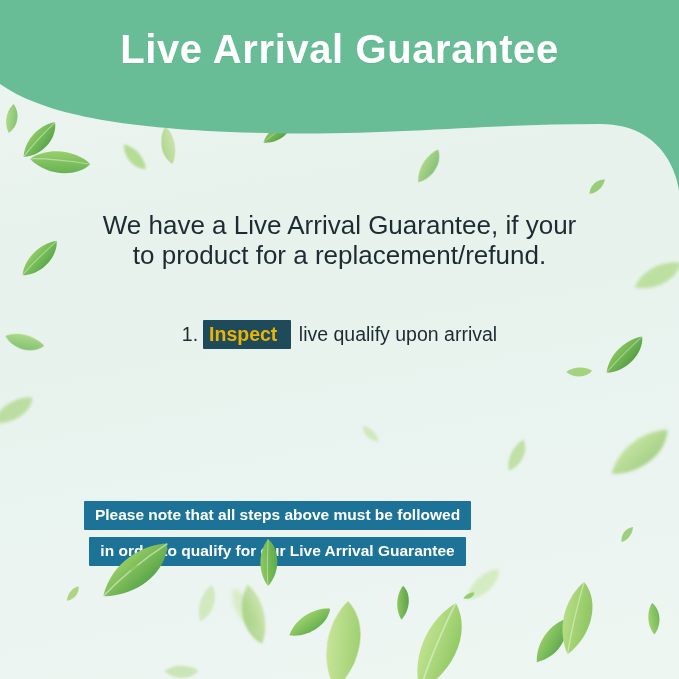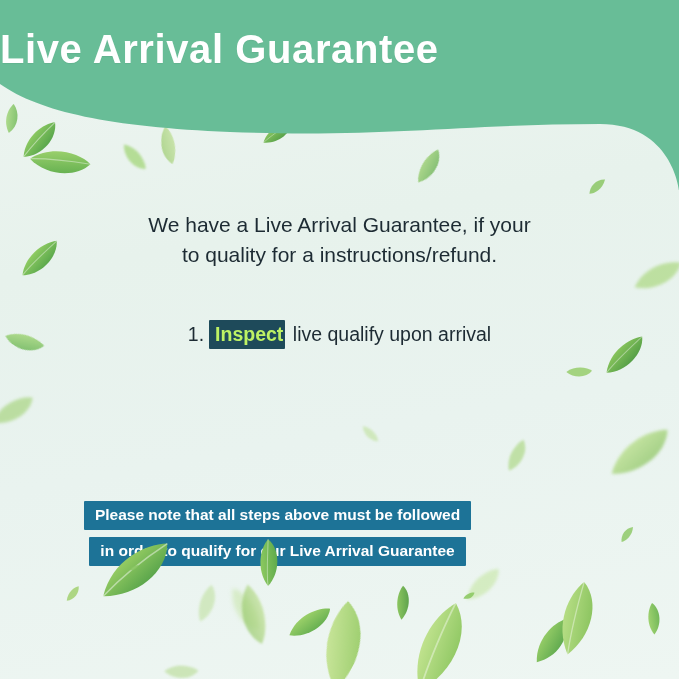--- a/index.html
+++ b/index.html
@@ -30,21 +30,21 @@
     z-index: 3;
     pointer-events: none;
   }
   .banner svg { display: block; width: 679px; height: 200px; }
 
   .banner-title {
     position: absolute;
     left: 0;
     top: 27px;
     width: 679px;
-    text-align: left;
+    text-align: center;
     z-index: 5;
     color: #ffffff;
     font-size: 40px;
     font-weight: bold;
     letter-spacing: 0.6px;
     font-family: "Liberation Sans", sans-serif;
     text-shadow: 0 1px 1px rgba(0,0,0,0.05);
   }
 
   
@@ -71,21 +71,21 @@
     z-index: 4;
   }
 
   .intro {
     position: absolute;
     left: 52px;
     top: 210px;
     width: 575px;
     text-align: center;
     color: #1d2b33;
-    font-size: 21px;
+    font-size: 26px;
     line-height: 30px;
     font-family: "Liberation Sans", sans-serif;
   }
   .intro > div { white-space: nowrap; }
 
   .steps {
     position: absolute;
     left: 0;
     top: 320px;
     width: 679px;
@@ -96,23 +96,23 @@
     font-size: 19.5px;
     line-height: 28px;
     height: 28px;
     margin-bottom: 27px;
     white-space: nowrap;
     font-family: "Liberation Sans", sans-serif;
   }
   .step .num { margin-right: 3px; }
   .hl {
     background: #1e4a5a;
-    color: #bef264;
+    color: #eab308;
     font-weight: bold;
-    padding: 3px 2px 4px 6px;
+    padding: 3px 14px 4px 6px;
     margin: 0 2px;
     border-radius: 1px;
   }
 
   .notes {
     position: absolute;
     left: 0;
     top: 501px;
     width: 555px;
     display: flex;
@@ -297,21 +297,21 @@
     <svg viewBox="0 0 679 200" preserveAspectRatio="none" aria-hidden="true">
       <path d="M0 0 H679 V190 C679 190 672 124 600 124 C470 124 380 138 230 132 C110 127 40 112 0 84 Z" fill="#68bd97"></path>
     </svg>
   </div>
   <div class="banner-title">Live Arrival Guarantee</div>
 
   <div class="content">
 
     <div class="intro">
       <div>We have a Live Arrival Guarantee, if your</div>
-      <div>to quality for a instructions/refund.</div>
+      <div>to product for a replacement/refund.</div>
     </div>
 
     <div class="steps">
 
       <div class="step">
         <span class="num">1.</span><span class="hl">Inspect</span><span> live qualify upon arrival</span>
       </div>
 
 
 

